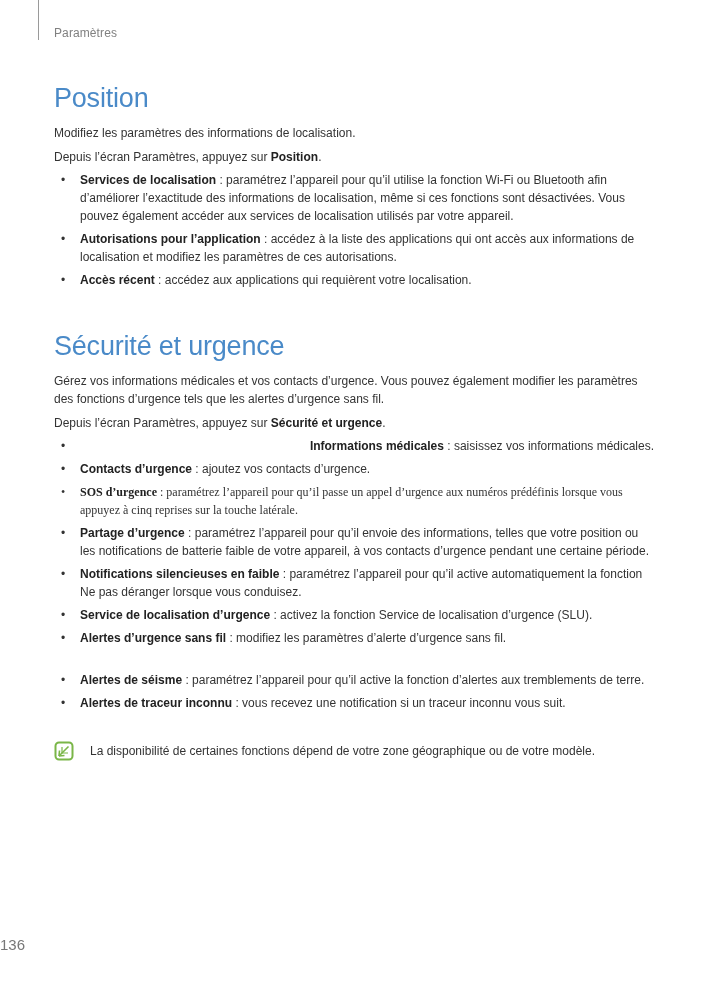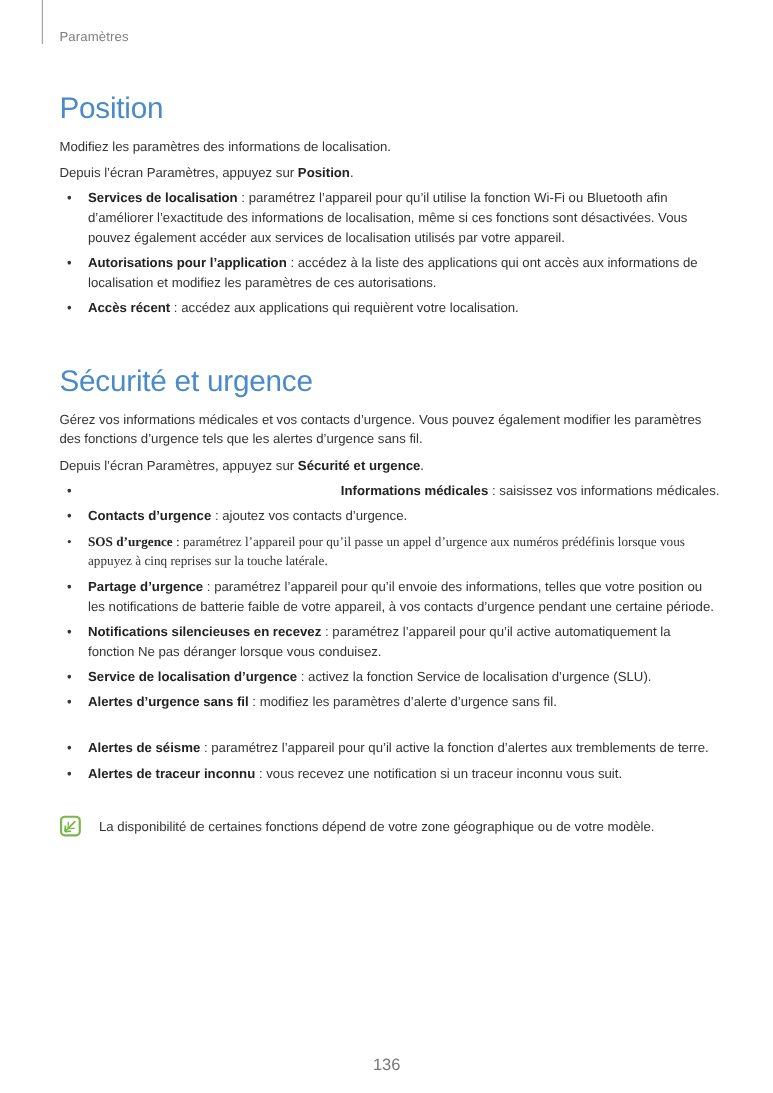--- a/index.html
+++ b/index.html
@@ -33,22 +33,22 @@
     ul.bullets li::before {
       content: "\2022"; position: absolute; left: 7px; top: 0; color: #333;
     }
     .note {
       position: absolute; left: 54px; top: 741px; width: 620px;
       display: flex; align-items: center;
     }
     .note-icon { width: 20px; height: 20px; margin-right: 16px; flex: 0 0 auto; }
     .note-text { font-size: 12px; color: #333; line-height: 18px; }
     .page-number {
-      position: absolute; left: 0; width: 703px; top: 960px;
-      text-align: center; font-size: 15px; color: #777;
+      position: absolute; left: 0; width: 703px; top: 936px;
+      text-align: left; font-size: 15px; color: #777;
     }
   </style>
 </head>
 <body>
 
 <div class="header-rule"></div>
 <div class="header-label">Paramètres</div>
 
 <section class="section" style="top:82px;">
   <h1 class="section-title">Position</h1>
@@ -63,21 +63,21 @@
 
 <section class="section" style="top:330px;">
   <h1 class="section-title">Sécurité et urgence</h1>
   <p class="para" style="margin-top:10px;">Gérez vos informations médicales et vos contacts d’urgence. Vous pouvez également modifier les paramètres des fonctions d’urgence tels que les alertes d’urgence sans fil.</p>
   <p class="para" style="margin-top:6px;"><span>Depuis l’écran Paramètres, appuyez sur </span><b>Sécurité et urgence</b><span>.</span></p>
   <ul class="bullets" style="margin-top:5px;">
     <li style="margin-bottom:5px;text-align:right;"><b>Informations médicales</b><span> : saisissez vos informations médicales.</span></li>
     <li style="margin-bottom:5px;"><b>Contacts d’urgence</b><span> : ajoutez vos contacts d’urgence.</span></li>
     <li style="margin-bottom:5px;font-family:Liberation Serif, serif;"><b>SOS d’urgence</b><span> : paramétrez l’appareil pour qu’il passe un appel d’urgence aux numéros prédéfinis lorsque vous appuyez à cinq reprises sur la touche latérale.</span></li>
     <li style="margin-bottom:5px;"><b>Partage d’urgence</b><span> : paramétrez l’appareil pour qu’il envoie des informations, telles que votre position ou les notifications de batterie faible de votre appareil, à vos contacts d’urgence pendant une certaine période.</span></li>
-    <li style="margin-bottom:5px;"><b>Notifications silencieuses en recevez</b><span> : paramétrez l’appareil pour qu’il active automatiquement la fonction Ne pas déranger lorsque vous conduisez.</span></li>
+    <li style="margin-bottom:5px;"><b>Notifications silencieuses en faible</b><span> : paramétrez l’appareil pour qu’il active automatiquement la fonction Ne pas déranger lorsque vous conduisez.</span></li>
     <li style="margin-bottom:5px;"><b>Service de localisation d’urgence</b><span> : activez la fonction Service de localisation d’urgence (SLU).</span></li>
     <li style="margin-bottom:5px;"><b>Alertes d’urgence sans fil</b><span> : modifiez les paramètres d’alerte d’urgence sans fil.</span></li>
     <li style="margin-bottom:5px;margin-top:24px;"><b>Alertes de séisme</b><span> : paramétrez l’appareil pour qu’il active la fonction d’alertes aux tremblements de terre.</span></li>
     <li><b>Alertes de traceur inconnu</b><span> : vous recevez une notification si un traceur inconnu vous suit.</span></li>
   </ul>
 </section>
 
 <div class="note">
   <svg class="note-icon" viewBox="0 0 20 20">
     <rect x="1.5" y="1.5" width="17" height="17" rx="3.5" ry="3.5" fill="none" stroke="#7ab648" stroke-width="2"></rect>

